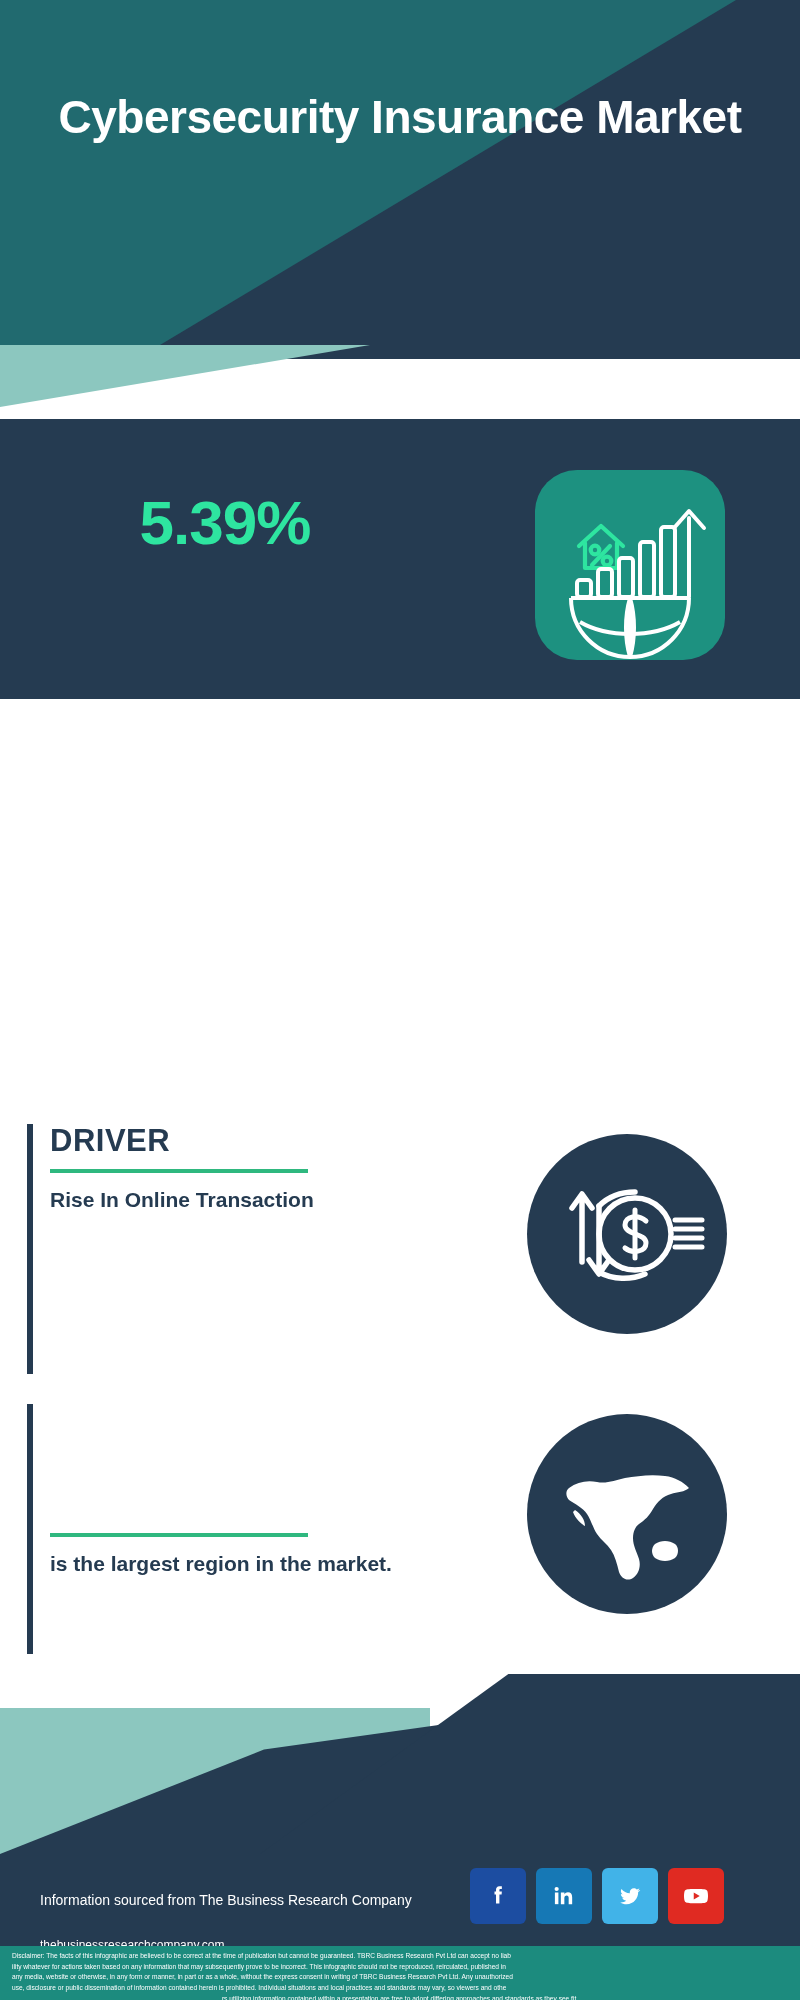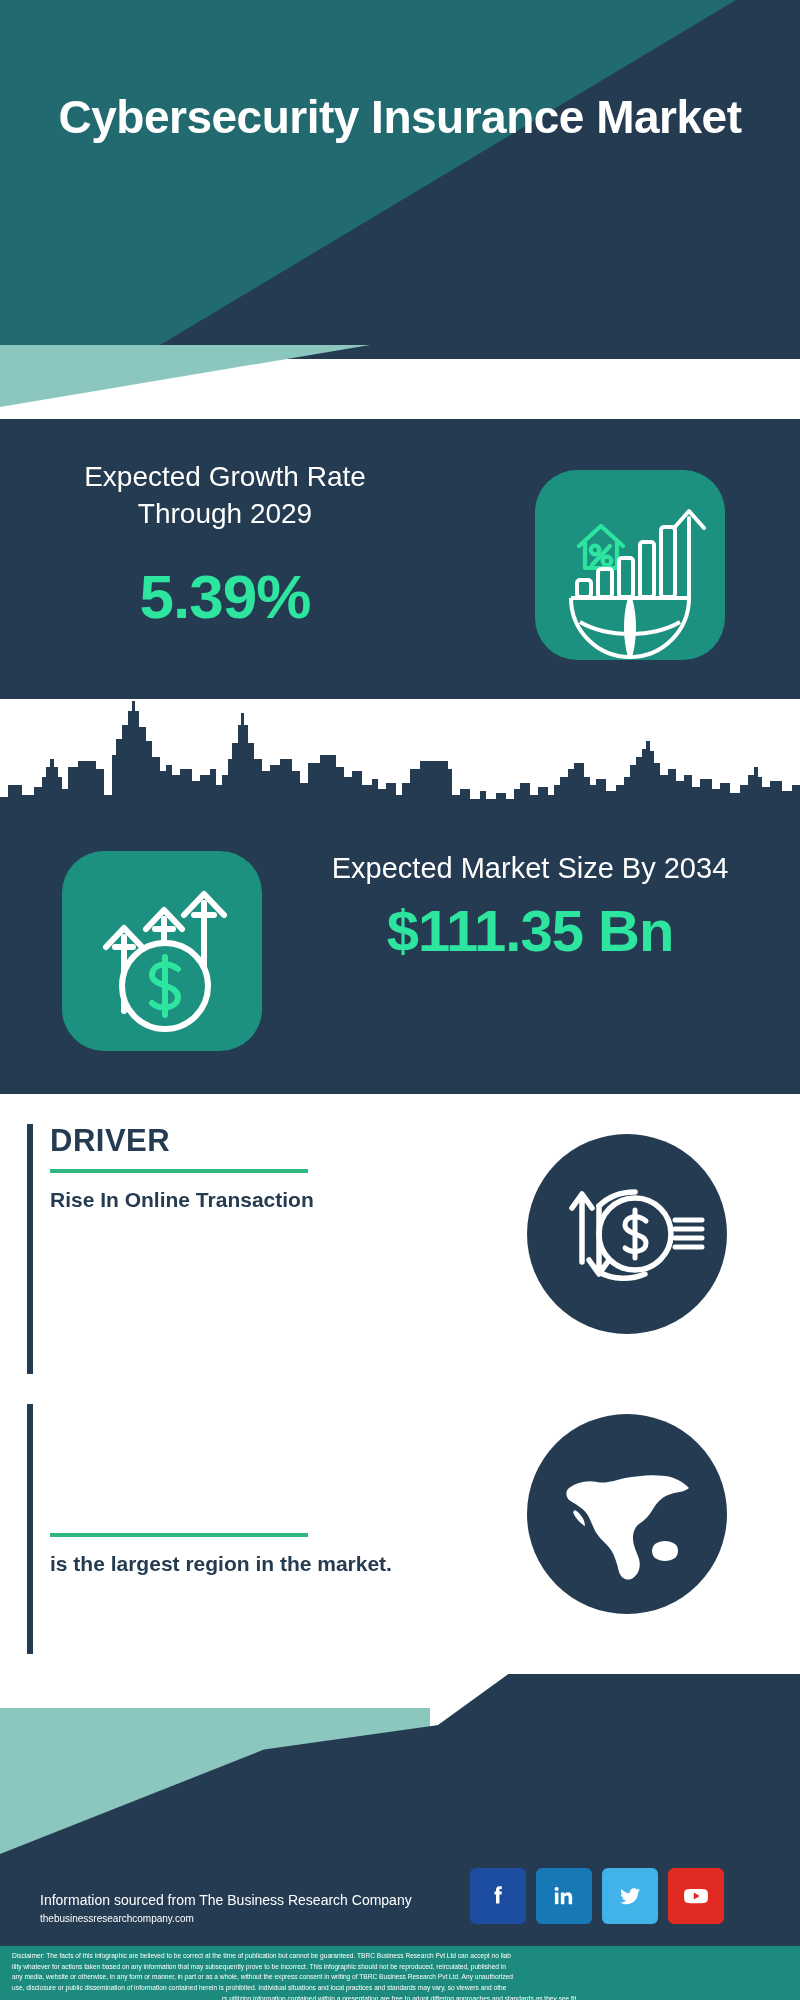--- a/index.html
+++ b/index.html
@@ -133,21 +133,21 @@
     clip-path: polygon(100% 0, 100% 100%, 0 100%, 46% 0);
   }
 
   
   .footer {
     position:absolute; left:0; top:1854px; width:800px; height:92px;
     background:#253b51;
   }
   .footer-text { position:absolute; left:40px; top:36px; color:#ffffff; }
   .footer-line1 { font-size:14px; line-height:1.5; }
-  .footer-line2 { font-size:10px; line-height:1.5; }
+  .footer-line2 { font-size:12px; line-height:1.5;margin-top:25px; }
   .socials { position:absolute; left:470px; top:14px; display:flex; gap:10px; }
   .soc {
     width:56px; height:56px; border-radius:6px;
     display:flex; align-items:center; justify-content:center;
   }
   .soc-fb { background:#1c4da1; }
   .soc-li { background:#1678b5; }
   .soc-tw { background:#41b3e8; }
   .soc-yt { background:#e02a22; }
   .soc svg { display:block; }
@@ -172,21 +172,20 @@
     <div class="header-title">Cybersecurity Insurance Market</div>
   </div>
 
   <div class="tri-band">
     <div class="tri-dark"></div>
     <div class="tri"></div>
   </div>
 
   <div class="growth">
     <div class="growth-text">
-      <div class="growth-label">Expected Growth Rate Through 2029</div>
       <div class="growth-value">5.39%</div>
     </div>
     <div class="growth-icon">
       <svg viewBox="0 0 190 190" width="190" height="190">
 
         <g fill="none" stroke="#2ee5a0" stroke-width="4.2" stroke-linejoin="round" stroke-linecap="round">
           <path d="M44 76 L66 56 L88 76"></path>
           <path d="M50 73 L50 98 L82 98 L82 73"></path>
           <circle cx="60" cy="80" r="4.3"></circle>
           <circle cx="72" cy="91" r="4.3"></circle>
@@ -210,67 +209,20 @@
           <line x1="36" y1="128" x2="154" y2="128"></line>
           <line x1="95" y1="128" x2="95" y2="187"></line>
           <path d="M95 128 A30 59 0 0 0 95 187"></path>
           <path d="M95 128 A30 59 0 0 1 95 187"></path>
           <path d="M45 152 A70 40 0 0 0 145 152"></path>
         </g>
       </svg>
     </div>
   </div>
 
-  <div class="market">
-    <svg class="skyline" viewBox="0 0 800 120" preserveAspectRatio="none">
-      <rect x="0" y="0" width="800" height="120" fill="#ffffff"></rect>
-      <path fill="#253b51" d="
-        M0,120 L0,98 L8,98 L8,86 L22,86 L22,96 L34,96 L34,88 L42,88 L42,78 L46,78 L46,68
-        L50,68 L50,60 L54,60 L54,68 L58,68 L58,78 L62,78 L62,90 L68,90 L68,68 L78,68 L78,62
-        L96,62 L96,70 L104,70 L104,96 L112,96 L112,56 L116,56 L116,40 L122,40 L122,26
-        L128,26 L128,12 L132,12 L132,2 L135,2 L135,12 L139,12 L139,28 L146,28 L146,42
-        L152,42 L152,58 L160,58 L160,72 L166,72 L166,66 L172,66 L172,76 L180,76 L180,70
-        L192,70 L192,82 L200,82 L200,76 L210,76 L210,70 L216,70 L216,86 L222,86 L222,76
-        L228,76 L228,60 L232,60 L232,44 L238,44 L238,26 L241,26 L241,14 L244,14 L244,26
-        L248,26 L248,44 L254,44 L254,60 L262,60 L262,72 L270,72 L270,66 L280,66 L280,60
-        L292,60 L292,72 L300,72 L300,84 L308,84 L308,64 L320,64 L320,56 L336,56 L336,68
-        L344,68 L344,78 L352,78 L352,72 L362,72 L362,86 L372,86 L372,80 L378,80 L378,90
-        L386,90 L386,84 L396,84 L396,96 L402,96 L402,84 L410,84 L410,70 L420,70 L420,62
-        L448,62 L448,70 L452,70 L452,96 L460,96 L460,90 L470,90 L470,100 L480,100 L480,92
-        L486,92 L486,100 L496,100 L496,94 L506,94 L506,100 L514,100 L514,90 L520,90 L520,84
-        L530,84 L530,96 L538,96 L538,88 L548,88 L548,96 L554,96 L554,86 L560,86 L560,78
-        L568,78 L568,70 L574,70 L574,64 L584,64 L584,78 L590,78 L590,86 L596,86 L596,80
-        L606,80 L606,92 L616,92 L616,86 L624,86 L624,78 L630,78 L630,66 L636,66 L636,58
-        L642,58 L642,50 L646,50 L646,42 L650,42 L650,52 L654,52 L654,64 L660,64 L660,76
-        L668,76 L668,70 L676,70 L676,82 L684,82 L684,76 L692,76 L692,88 L700,88 L700,80
-        L712,80 L712,90 L720,90 L720,84 L730,84 L730,94 L740,94 L740,86 L748,86 L748,76
-        L754,76 L754,68 L758,68 L758,78 L762,78 L762,88 L770,88 L770,82 L782,82 L782,92
-        L792,92 L792,86 L800,86 L800,120 Z"></path>
-    </svg>
-
-    <div class="market-icon">
-      <svg viewBox="0 0 200 200" width="200" height="200">
-        <g fill="none" stroke="#ffffff" stroke-width="6" stroke-linejoin="round" stroke-linecap="round">
-          <path d="M62 160 L62 86 M44 96 L62 77 L80 96 M53 96 L71 96"></path>
-          <path d="M102 140 L102 68 M84 78 L102 59 L120 78 M93 78 L111 78"></path>
-          <path d="M142 150 L142 52 M122 64 L142 43 L162 64 M132 64 L152 64"></path>
-        </g>
-        <circle cx="103" cy="135" r="43" fill="#1d9180" stroke="#ffffff" stroke-width="6"></circle>
-        <g fill="none" stroke="#2ee5a0" stroke-width="6" stroke-linecap="round">
-          <path d="M116 118 C106 110, 90 113, 90 124 C90 136, 116 133, 116 146 C116 157, 99 160, 90 152"></path>
-          <line x1="103" y1="106" x2="103" y2="164"></line>
-        </g>
-      </svg>
-    </div>
-
-    <div class="market-text">
-      <div class="market-label">Expected Market Size By 2034</div>
-      <div class="market-value">$111.35 Bn</div>
-    </div>
-  </div>
 
   <div class="cards">
 
     <div class="card" id="card-region">
       <div class="bar"></div>
       <div class="body" style="top:118px;">
         <div class="card-kicker"></div>
         <div class="card-rule"></div>
         <div class="card-text">is the largest region in the market.</div>
       </div>

